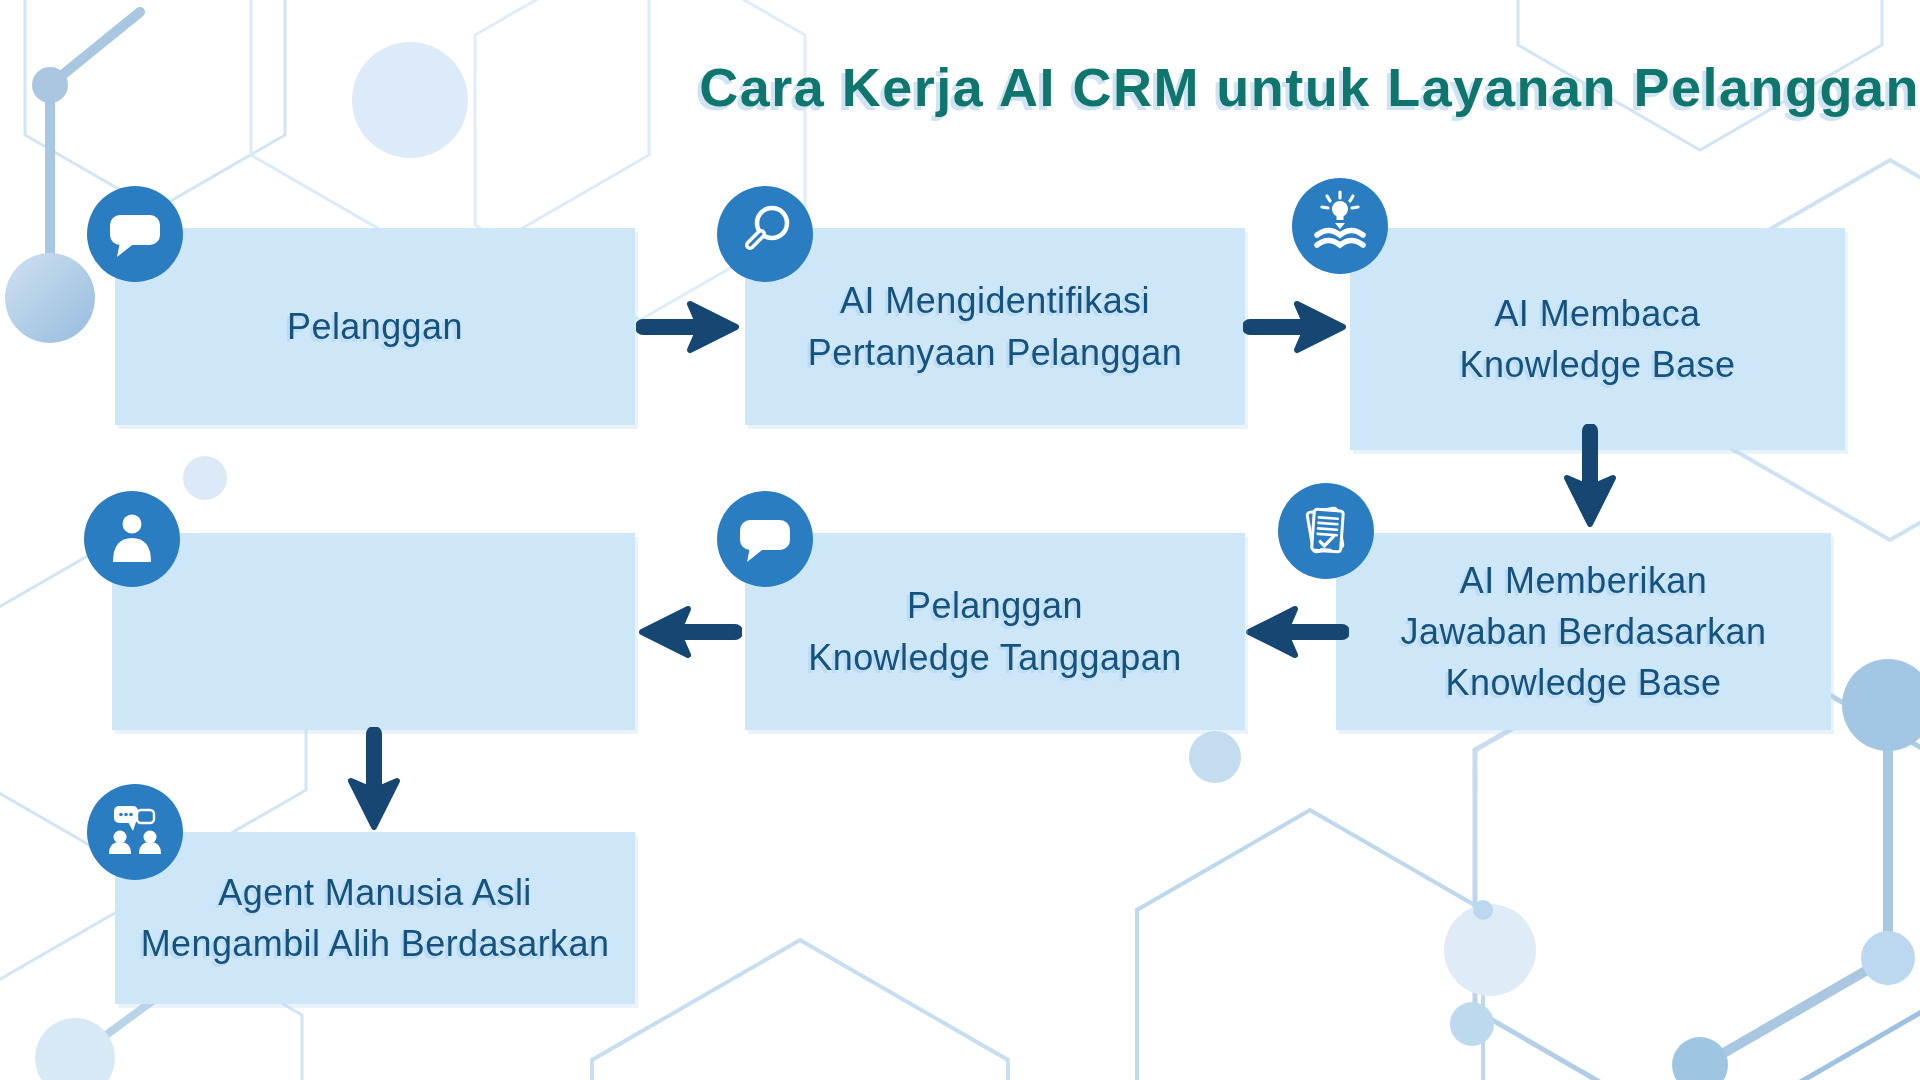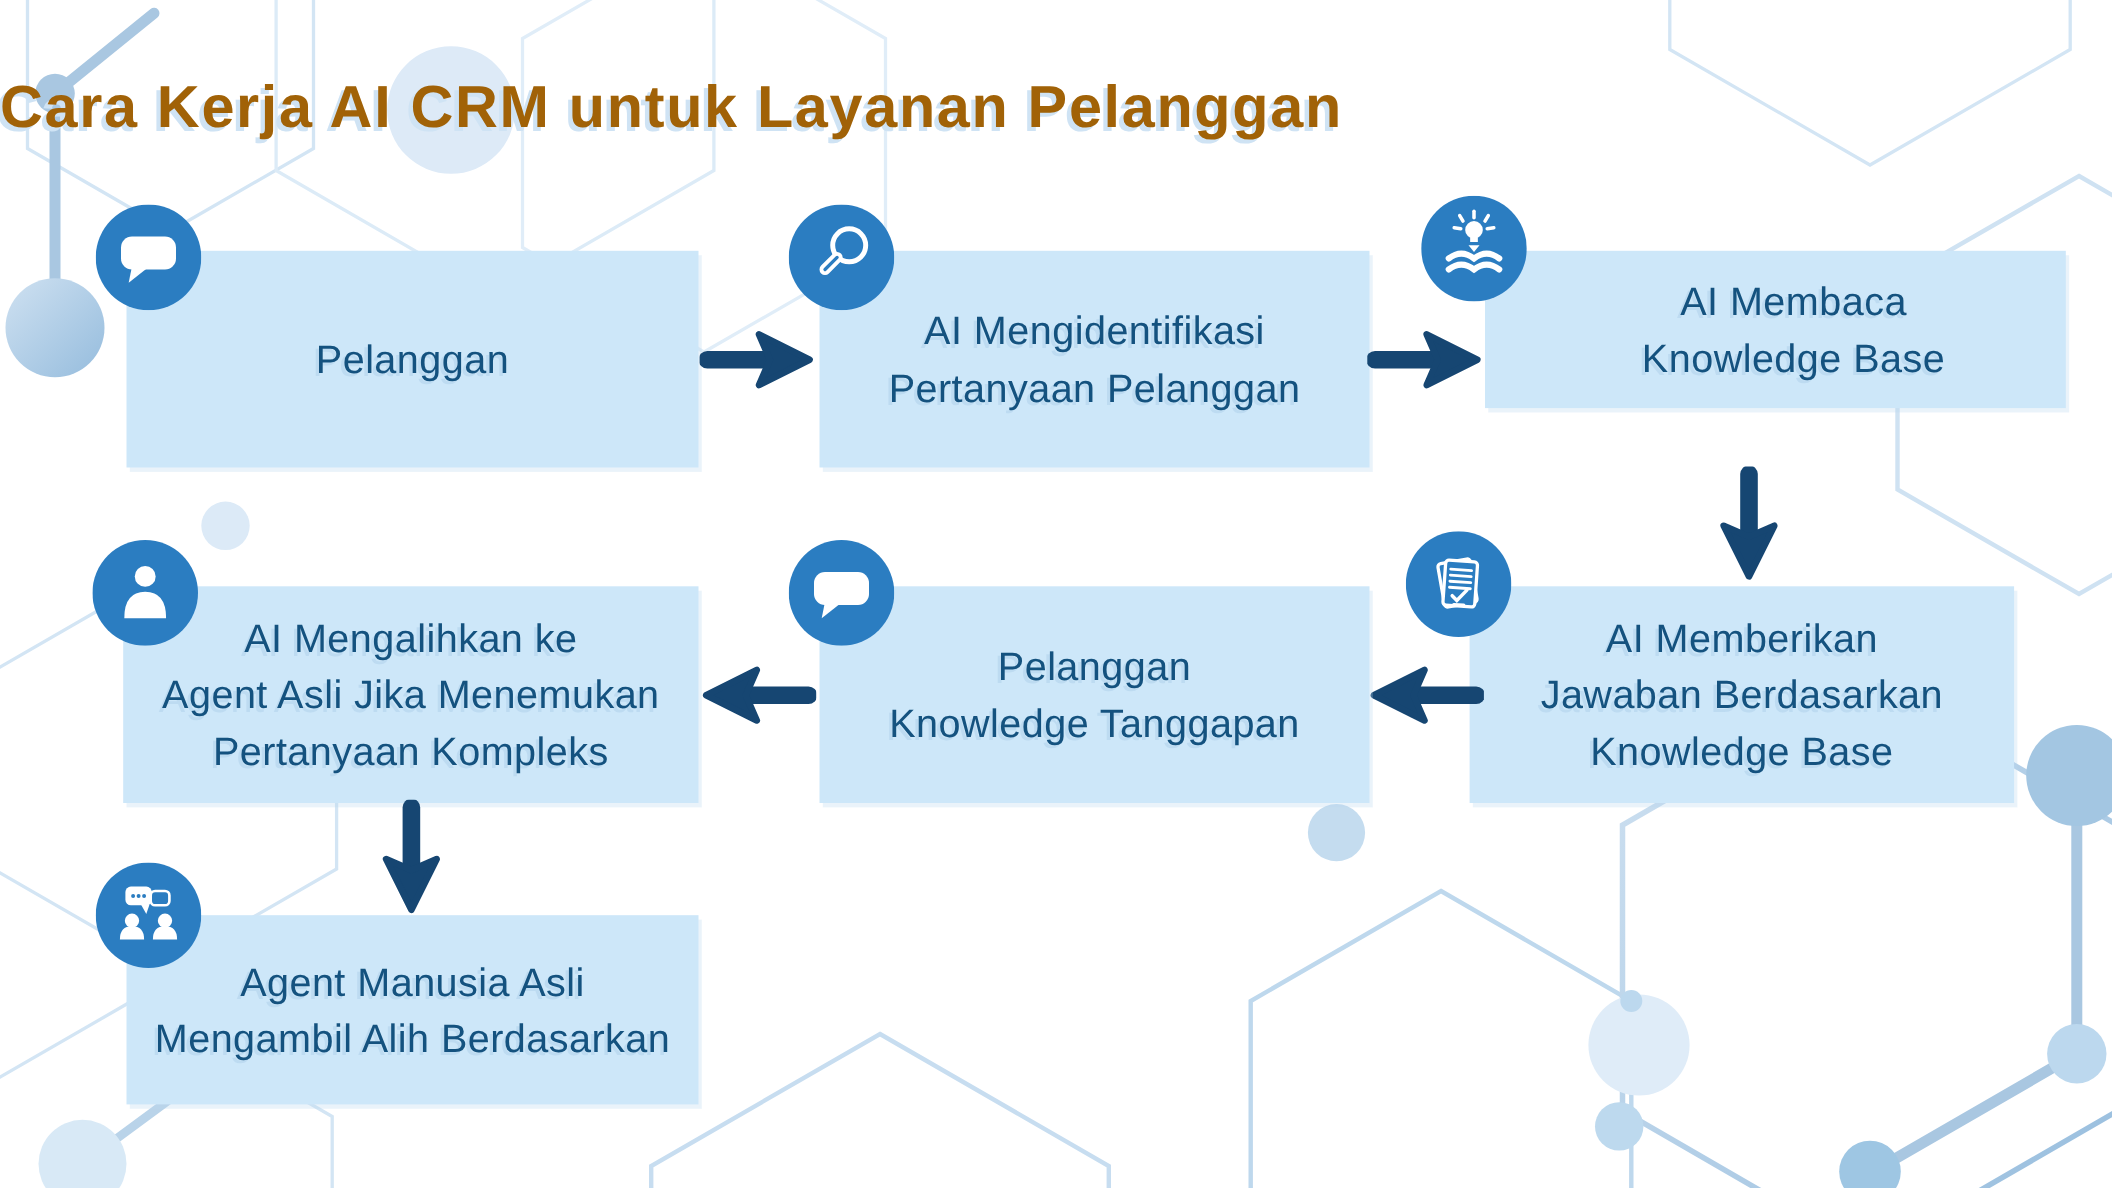--- a/index.html
+++ b/index.html
@@ -3,37 +3,37 @@
 <meta charset="utf-8">
 <style>
   html,body{margin:0;padding:0;background:#e8eef4;}
   .canvas{
     position:relative;width:1920px;height:1080px;margin:0 auto;
     background:#ffffff;overflow:hidden;
     font-family:"Liberation Sans",sans-serif;
   }
   .bg-pattern{position:absolute;left:0;top:0;width:1920px;height:1080px;}
   .title{
-    position:absolute;top:56px;left:0;width:100%;text-align:left;
-    font-size:54px;font-weight:bold;color:#a16207;letter-spacing:1.5px;
-    text-shadow:-4px 4px 0 #cfe3f4;white-space:nowrap;margin-top:10px;
+    position:absolute;top:56px;left:0;width:100%;text-align:right;
+    font-size:54px;font-weight:bold;color:#0f766e;letter-spacing:1.5px;
+    text-shadow:-4px 4px 0 #cfe3f4;white-space:nowrap;
   }
   .flow-box{
     position:absolute;background:#cde7f9;
     display:flex;align-items:center;justify-content:center;text-align:center;
     box-shadow:3px 4px 0 rgba(186,216,240,0.30);
   }
   .box-label{
     color:#14527f;font-size:36px;line-height:1.42;font-weight:500;
     letter-spacing:0.4px;text-shadow:-3px 3px 0 rgba(186,216,240,0.85);
   }
   .box-label span{display:block;}
   .b1{left:115px;top:228px;width:520px;height:197px;}
   .b2{left:745px;top:228px;width:500px;height:197px;align-items:center;}
-  .b3{left:1350px;top:228px;width:495px;height:143px;padding-left:33px;}
+  .b3{left:1350px;top:228px;width:495px;height:222px;}
   .b4{left:1336px;top:533px;width:495px;height:197px;}
   .b5{left:745px;top:533px;width:500px;height:197px;}
   .b6{left:112px;top:533px;width:523px;height:197px;}
   .b7{left:115px;top:832px;width:520px;height:172px;}
   .step-icon{position:absolute;width:96px;height:96px;left:-28px;top:-42px;}
   .b3 .step-icon,.b4 .step-icon{left:-58px;top:-50px;}
   .b7 .step-icon{top:-48px;}
   .step-icon svg{width:100%;height:100%;display:block;}
   .arrow{position:absolute;width:106px;height:64px;}
   .arrow svg{width:100%;height:100%;display:block;}
@@ -220,25 +220,20 @@
   </div>
 
   <div class="flow-box b6">
     <span class="step-icon">
       <svg viewBox="0 0 96 96">
         <circle cx="48" cy="48" r="48" fill="#2b7dc1"></circle>
         <circle cx="48" cy="33" r="9.5" fill="#ffffff"></circle>
         <path d="M29 71 Q29 47 48 47 Q67 47 67 71 Z" fill="#ffffff"></path>
       </svg>
     </span>
-    <div class="box-label">
-      <span>AI Mengalihkan ke</span>
-      <span>Agent Asli Jika Menemukan</span>
-      <span>Pertanyaan Kompleks</span>
-    </div>
   </div>
 
   <div class="arrow a6">
     <svg viewBox="0 0 106 64">
       <line x1="7" y1="32" x2="62" y2="32" stroke="#164672" stroke-width="16" stroke-linecap="round"></line>
       <path d="M54 9 L100 32 L54 55 L64 32 Z" fill="#164672" stroke="#164672" stroke-width="6" stroke-linejoin="round"></path>
     </svg>
   </div>
 
   <div class="flow-box b7">

